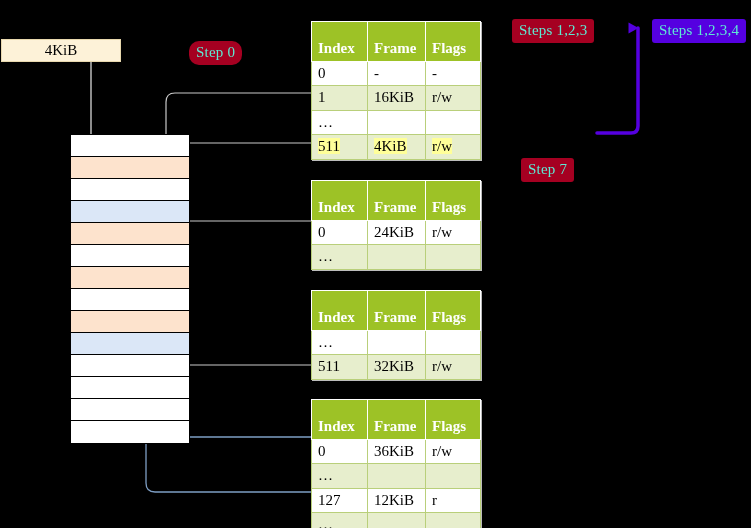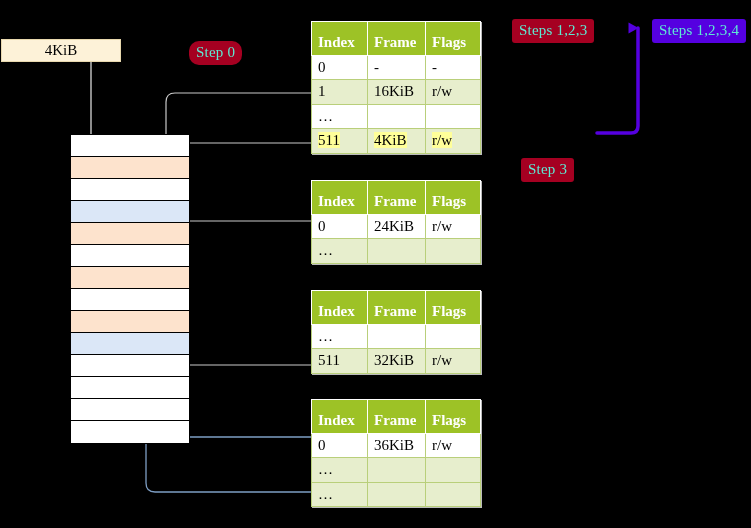--- a/index.html
+++ b/index.html
@@ -57,21 +57,21 @@
     border-collapse: collapse;
     background: #ffffff;
     box-shadow: 1px 1px 0 #bcbcbc;
   }
   .ptable th {
     background: #9dc226;
     color: #ffffff;
     font-weight: bold;
     font-size: 15px;
     text-align: left;
-    padding: 12px 6px 4px 6px;
+    padding: 18px 6px 4px 6px;
     border: 1px solid #ffffff;
     line-height: 1.1;
   }
   .ptable td {
     font-size: 15px;
     color: #000000;
     text-align: left;
     padding: 3px 6px 4px 6px;
     border: 1px solid #b9cf7a;
     line-height: 1.1;
@@ -175,21 +175,21 @@
       <div class="mrow c-white" style="top: 264px; height: 22px;"></div>
       <div class="mrow c-white last" style="top: 286px; height: 22px;"></div>
     </div>
 
   <div class="badge badge-red" style="left:189px; top:41px;border-radius:10px;">Step 0</div>
 
   <div class="badge badge-red" style="left:512px; top:19px;">Steps 1,2,3</div>
 
   <div class="badge badge-blue" style="left:652px; top:19px;">Steps 1,2,3,4</div>
 
-  <div class="badge badge-red" style="left:521px; top:158px;">Step 3</div>
+  <div class="badge badge-red" style="left:521px; top:158px;">Step 7</div>
 
   <div id="tables-host">
       <table class="ptable" style="left: 311px; top: 21px;">
         <thead>
           <tr>
             <th class="col-index">Index</th>
             <th class="col-frame">Frame</th>
             <th class="col-flags">Flags</th>
           </tr>
         </thead>
@@ -270,20 +270,25 @@
           <tr class="plain">
             <td class="col-index"><span>0</span></td>
             <td class="col-frame"><span>36KiB</span></td>
             <td class="col-flags"><span>r/w</span></td>
           </tr>
           <tr class="alt">
             <td class="col-index"><span>…</span></td>
             <td class="col-frame"></td>
             <td class="col-flags"></td>
           </tr>
+          <tr class="plain">
+            <td class="col-index"><span>127</span></td>
+            <td class="col-frame"><span>12KiB</span></td>
+            <td class="col-flags"><span>r</span></td>
+          </tr>
           <tr class="alt">
             <td class="col-index"><span>…</span></td>
             <td class="col-frame"></td>
             <td class="col-flags"></td>
           </tr>
         </tbody>
       </table>
     </div>
 
 </div>

